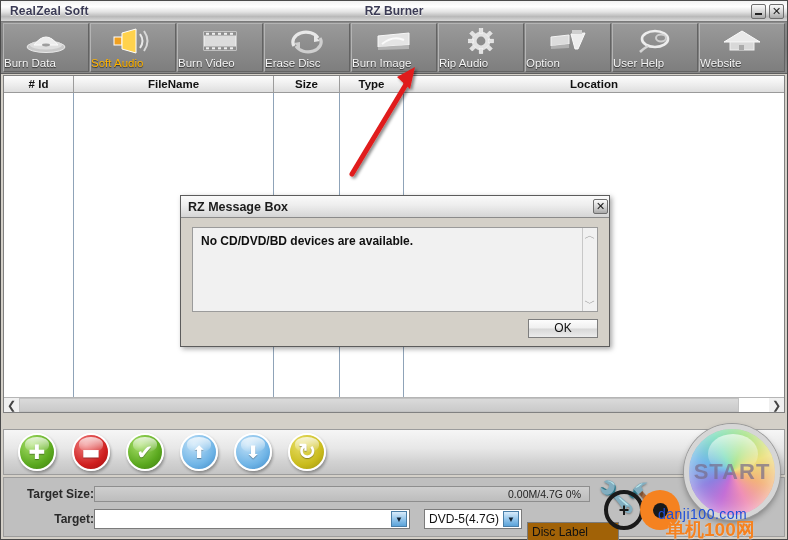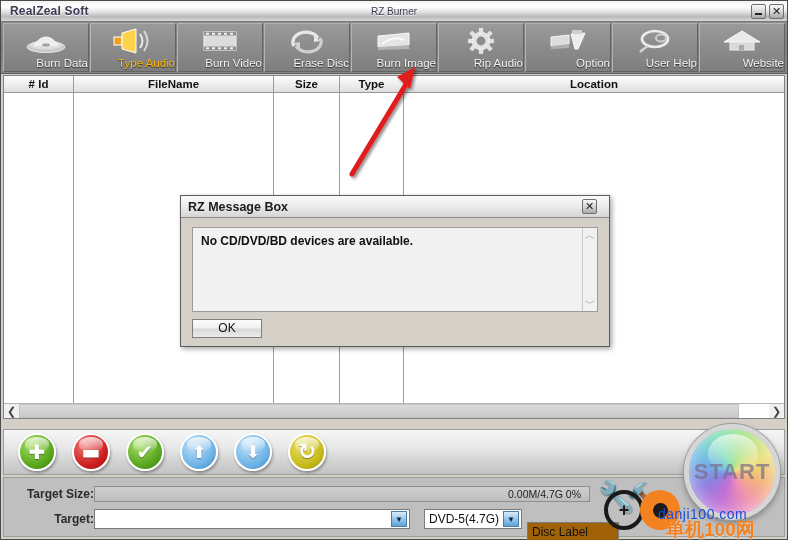--- a/index.html
+++ b/index.html
@@ -30,21 +30,21 @@
     padding: 0 3px;
   }
   .title-left {
     font-size: 12px; font-weight: bold; color: #3b3b55;
     padding-left: 6px; letter-spacing: 0.2px;
     text-shadow: 0 1px 0 rgba(255,255,255,.8);
     text-align: center;
   }
   .title-center {
     position: absolute; left: 0; right: 0; text-align: center;
-    font-size: 10px; font-weight: normal; color: #3b3b55;
+    font-size: 12px; font-weight: bold; color: #3b3b55;
     text-shadow: 0 1px 0 rgba(255,255,255,.8);
     pointer-events: none;
   }
   .title-btns {
     margin-left: auto; display: flex; gap: 3px; z-index: 2;
   }
   .tbtn {
     width: 15px; height: 15px;
     background: linear-gradient(to bottom, #fbfbfb, #cfcfcf 60%, #a9a9a9);
     border: 1px solid #6e6e6e;
@@ -66,21 +66,21 @@
     padding: 1px 2px 1px 2px;
     gap: 1px;
     border-bottom: 1px solid #5e5e5e;
   }
   .tb-item {
     flex: 1 1 0;
     background: linear-gradient(to bottom, #9a9a9a 0%, #8d8d8d 45%, #7e7e7e 100%);
     border: 1px solid #b4b4b4;
     border-right-color: #636363; border-bottom-color: #636363;
     display: flex; flex-direction: column;
-    align-items: flex-end; justify-content: flex-end;
+    align-items: flex-start; justify-content: flex-end;
     padding-bottom: 2px;
     cursor: pointer;
     position: relative;
   }
   .tb-item .tb-icon {
     flex: 1 1 auto;
     display: flex; align-items: center; justify-content: center;
     width: 100%;
   }
   .tb-item .tb-label {
@@ -91,21 +91,21 @@
     font-family: "Liberation Sans", sans-serif;
   }
   .tb-item.active .tb-label {
     color: #ffb300;
     text-shadow: 0 1px 1px rgba(0,0,0,.65);
   }
 
   
   .listwrap {
     flex: 1 1 auto;
-    margin: 1px 2px 8px 2px;
+    margin: 1px 2px 14px 2px;
     background: #8b5cf6;
     border: 1px solid #818181;
     display: flex; flex-direction: column;
     position: relative;
     overflow: hidden;
   }
   .lv-header {
     flex: 0 0 17px;
     display: flex;
     background: linear-gradient(to bottom, #fdfdfd, #ededed 55%, #dedede);
@@ -337,21 +337,21 @@
     border: 1px solid #5c5c5c;
     box-shadow: 2px 2px 5px rgba(0,0,0,.35);
     display: flex; flex-direction: column;
     z-index: 40;
   }
   .dlg-title {
     flex: 0 0 22px;
     background: linear-gradient(to bottom, #fafafa 0%, #ededed 45%, #d5d5d5 100%);
     border-bottom: 1px solid #8a8a8a;
     display: flex; align-items: center;
-    padding: 0 12px 0 7px;
+    padding: 0 1px 0 7px;
     gap: 12px;
   }
   .dlg-title span.t {
     font-size: 12.5px; font-weight: bold; color: #1c1c1c;
   }
   .dlg-close {
     margin-left: auto;
     width: 15px; height: 15px;
     background: linear-gradient(to bottom, #fbfbfb, #cfcfcf 60%, #a9a9a9);
     border: 1px solid #6e6e6e; border-radius: 2px;
@@ -383,21 +383,21 @@
     justify-content: space-between;
     align-items: center;
     padding: 2px 0;
   }
   .vs-arrow {
     font-size: 11px; color: #9a9a9a; cursor: pointer;
     line-height: 1;
   }
   .dlg-footer {
     flex: 0 0 26px;
-    display: flex; align-items: center; justify-content: flex-start;
+    display: flex; align-items: center; justify-content: flex-end;
     padding-top: 6px;
   }
   .okbtn {
     width: 70px; height: 19px;
     background: linear-gradient(to bottom, #fdfdfd 0%, #f0f0f0 48%, #d7d7d7 52%, #ececec 100%);
     border: 1px solid #7e7e7e;
     display: flex; align-items: center; justify-content: center;
     font-size: 12px; color: #101010; cursor: pointer;
   }
 
@@ -442,21 +442,21 @@
 
     <div class="tb-item active">
       <span class="tb-icon">
         <svg width="46" height="26" viewBox="0 0 46 26">
           <rect x="4" y="9" width="8" height="8" fill="#f0a020" stroke="#fff"></rect>
           <path d="M12 5 L26 1 L26 25 L12 21 Z" fill="#ffd24d" stroke="#fff" stroke-width="1"></path>
           <path d="M30 6 Q35 13 30 20" stroke="#e9e9e9" stroke-width="2" fill="none"></path>
           <path d="M34 3 Q41 13 34 23" stroke="#d8d8d8" stroke-width="2" fill="none"></path>
         </svg>
       </span>
-      <span class="tb-label">Type Audio</span>
+      <span class="tb-label">Soft Audio</span>
     </div>
 
     <div class="tb-item">
       <span class="tb-icon">
         <svg width="44" height="26" viewBox="0 0 44 26">
           <rect x="6" y="4" width="32" height="18" fill="#dcdcdc" stroke="#f5f5f5"></rect>
           <rect x="6" y="4" width="32" height="3.5" fill="#8f8f8f"></rect>
           <rect x="6" y="18.5" width="32" height="3.5" fill="#8f8f8f"></rect>
           <g fill="#efefef">
             <rect x="8" y="4.8" width="3" height="2"></rect>

